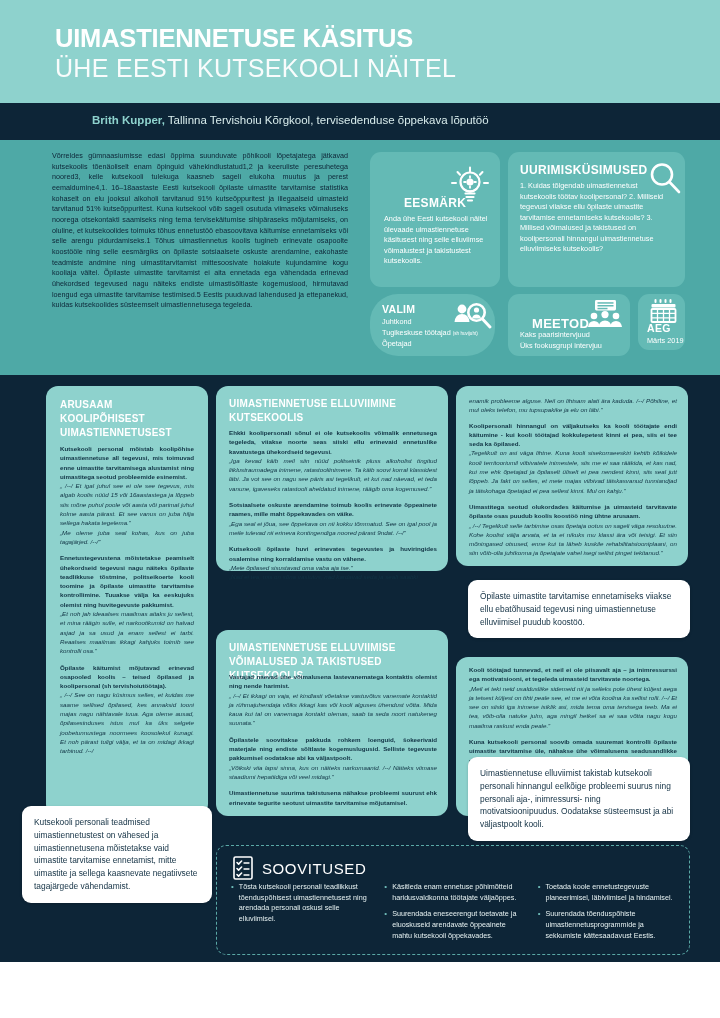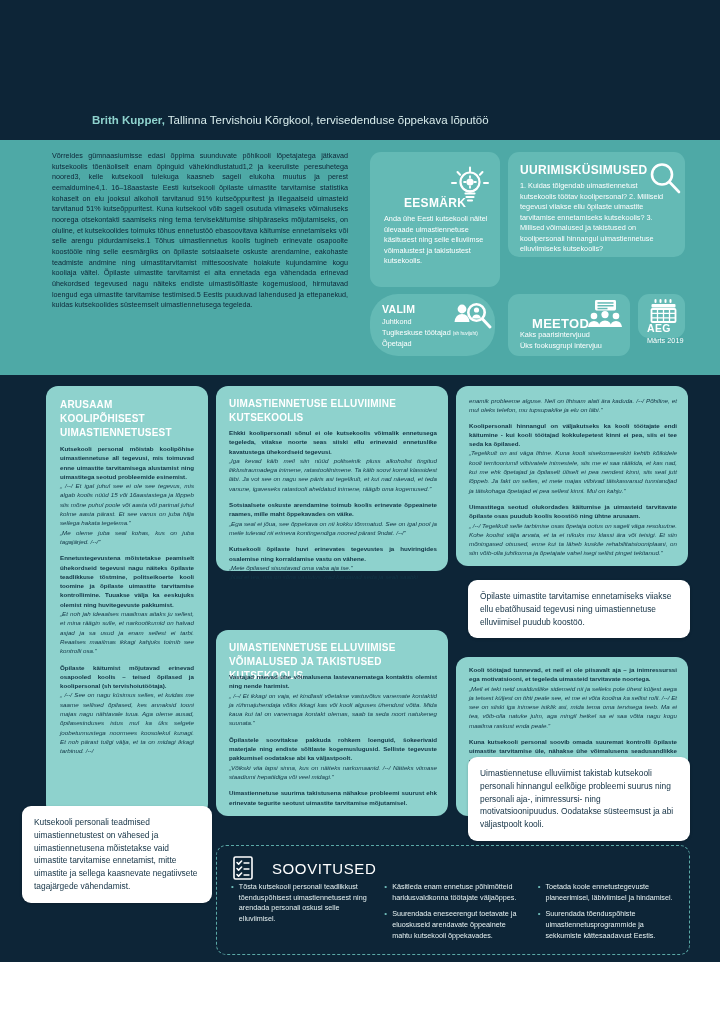--- a/index.html
+++ b/index.html
@@ -25,34 +25,34 @@
 
   
   .card{position:absolute;background:#64bab5;border-radius:11px;color:#fff;}
   .card-title{font-weight:bold;letter-spacing:.3px;}
   .card-body{font-size:7.3px;line-height:1.45;}
 
   #c-eesmark{left:370px;top:152px;width:130px;height:135px;}
   #c-eesmark .card-title{position:absolute;left:14px;top:44px;font-size:12px;padding-left:20px;}
   #c-eesmark .card-body{position:absolute;left:14px;top:62px;width:104px;}
 
-  #c-uurim{left:508px;top:152px;width:177px;height:105px;}
+  #c-uurim{left:508px;top:152px;width:177px;height:135px;}
   #c-uurim .card-title{position:absolute;left:12px;top:11px;font-size:12px;}
   #c-uurim .card-body{position:absolute;left:12px;top:29px;width:154px;}
 
   #c-valim{left:370px;top:294px;width:125px;height:62px;border-radius:28px;}
   #c-valim .card-title{position:absolute;left:12px;top:9px;font-size:10.5px;}
   #c-valim .card-body{position:absolute;left:12px;top:23px;width:112px;line-height:1.5;}
   #c-valim .tiny{font-size:4.6px;}
 
   #c-meetod{left:508px;top:294px;width:122px;height:62px;}
   #c-meetod .card-title{position:absolute;left:24px;top:22px;font-size:13px;}
   #c-meetod .card-body{position:absolute;left:12px;top:36px;width:110px;line-height:1.5;}
 
-  #c-aeg{left:638px;top:294px;width:47px;height:44px;}
+  #c-aeg{left:638px;top:294px;width:47px;height:56px;}
   #c-aeg .card-title{position:absolute;left:9px;top:28px;font-size:10.5px;}
   #c-aeg .card-body{position:absolute;left:9px;top:42px;width:40px;}
 
   .cicon{position:absolute;color:#fff;}
 
   
   .vert{position:absolute;left:-6px;top:545px;width:120px;
         transform:rotate(-90deg);transform-origin:center center;
         color:#8ed2cd;font-size:12px;letter-spacing:4.2px;font-weight:bold;text-align:center;}
 
@@ -84,35 +84,39 @@
   .callout{position:absolute;background:#ffffff;border-radius:9px;color:#123043;
            font-size:8.4px;line-height:1.52;padding:10px 12px;
            box-shadow:0 1px 3px rgba(0,0,0,.18);}
   #co1{left:468px;top:580px;width:222px;}
   #co2{left:468px;top:757px;width:222px;}
   #co3{left:22px;top:806px;width:190px;}
 
   
   .rec{position:absolute;left:216px;top:845px;width:474px;height:110px;
        border:1.6px dashed #5aa9a6;border-radius:10px;}
-  .rec-head{position:absolute;left:16px;top:10px;display:flex;align-items:center;gap:19px;}
+  .rec-head{position:absolute;left:16px;top:10px;display:flex;align-items:center;gap:9px;}
   .rec-title{color:#ffffff;font-size:15px;letter-spacing:.6px;}
   .rec-cols{position:absolute;left:14px;top:36px;width:446px;display:flex;gap:14px;}
   .rec-col{width:146px;}
   .rec-li{display:flex;gap:5px;color:#e8f3f3;font-size:7.2px;line-height:1.48;margin-bottom:6px;}
   .rec-li .b{color:#6fbdba;font-size:8px;line-height:1.2;}
 
   
   .foot{position:absolute;left:0;top:962px;width:720px;height:56px;background:#ffffff;}
 </style>
 </head>
 <body>
 
 <div class="poster">
 
+  <div class="hdr">
+    <div class="hdr-title">UIMASTIENNETUSE KÄSITUS</div>
+    <div class="hdr-sub">ÜHE EESTI KUTSEKOOLI NÄITEL</div>
+  </div>
   <div class="authbar">
     <div class="inner">
       <b>Brith Kupper,</b><span> Tallinna Tervishoiu Kõrgkool, tervisedenduse õppekava lõputöö</span>
     </div>
   </div>
 
   <div class="tealstrip"></div>
 
   <div class="intro">Võrreldes gümnaasiumisse edasi õppima suunduvate põhikooli lõpetajatega jätkavad kutsekoolis tõenäoliselt enam õpinguid vähekindlustatud1,2 ja keeruliste peresuhetega noored3, kelle kutsekooli tulekuga kaasneb sageli elukoha muutus ja perest eemaldumine4,1. 16–18aastaste Eesti kutsekooli õpilaste uimastite tarvitamise statistika kohaselt on elu jooksul alkoholi tarvitanud 91% kutseõppuritest ja illegaalseid uimasteid tarvitanud 51% kutseõppuritest. Kuna kutsekool võib sageli osutuda viimaseks võimaluseks noorega otsekontakti saamiseks ning tema tervisekäitumise sihipäraseks mõjutamiseks, on oluline, et kutsekoolides toimuks tõhus ennetustöö ebasoovitava käitumise ennetamiseks või selle arengu pidurdamiseks.1 Tõhus uimastiennetus koolis tugineb erinevate osapoolte koostööle ning selle eesmärgiks on õpilaste sotsiaalsete oskuste arendamine, eakohaste teadmiste andmine ning uimastitarvitamist mittesoosivate hoiakute kujundamine kogu kooliaja vältel. Õpilaste uimastite tarvitamist ei aita ennetada ega vähendada erinevad ühekordsed tegevused nagu näiteks endiste uimastisõltlaste kogemuslood, hirmutavad loengud ega uimastite tarvitamise testimised.5 Eestis puuduvad lahendused ja ettepanekud, kuidas kutsekoolides süsteemselt uimastiennetusega tegeleda.</div>
 

